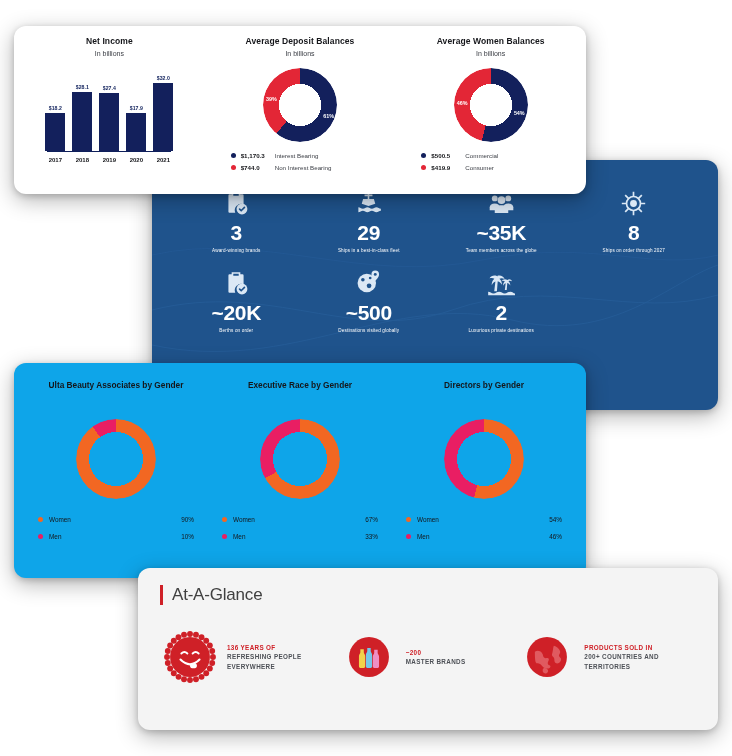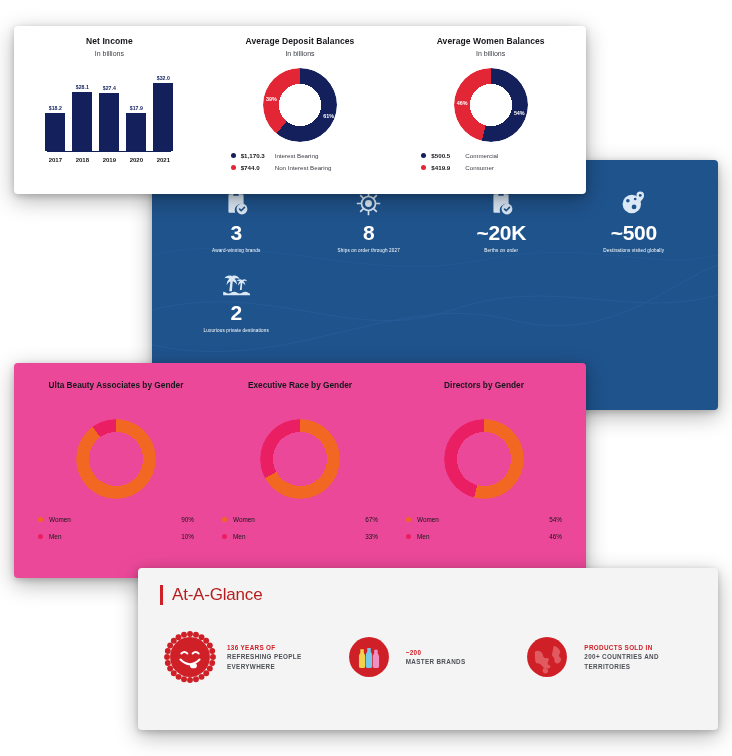--- a/index.html
+++ b/index.html
@@ -9,21 +9,21 @@
     font-family:"Liberation Sans", sans-serif;
     position:relative;
     overflow:hidden;
     -webkit-font-smoothing:antialiased;
   }
   .stage{position:absolute;inset:0;}
 
   
   .panel{
     position:absolute;
-    border-radius:4px;
+    border-radius:12px;
     box-shadow:0 6px 22px rgba(0,0,0,.30), 0 2px 6px rgba(0,0,0,.18);
     overflow:hidden;
   }
 
   
   #panel-financial{
     left:14px;top:26px;width:572px;height:168px;
     background:#ffffff;
     z-index:5;
   }
@@ -90,21 +90,21 @@
   .stat-num{
     font-size:21px;font-weight:bold;color:#ffffff;line-height:1;letter-spacing:-.3px;
   }
   .stat-lbl{
     font-size:4.6px;color:#ffffff;margin-top:5px;letter-spacing:.15px;line-height:1.3;max-width:110px;
   }
 
   
   #panel-ulta{
     left:14px;top:363px;width:572px;height:215px;
-    background:#ec4899;
+    background:#0ea5e9;
     z-index:6;
   }
   .ulta-row{display:flex;height:100%;padding:16px 10px 0;box-sizing:border-box;}
   .ulta-col{flex:1;padding:0 8px;box-sizing:border-box;}
   .ulta-title{
     font-size:8.3px;font-weight:bold;color:#15161a;text-align:center;line-height:1.45;
     min-height:26px;
   }
   .ulta-donut-holder{width:80px;height:80px;margin:14px auto 0;}
   .ulta-donut{
@@ -119,21 +119,21 @@
   .ulta-leg-pct{font-size:6.4px;color:#15161a;text-align:right;}
 
   
   #panel-glance{
     left:138px;top:568px;width:580px;height:162px;
     background:#f4f4f4;
     z-index:7;
   }
   .glance-head{display:flex;align-items:center;padding:17px 0 0 22px;}
   .glance-bar{width:3px;height:20px;background:#cf2027;margin-right:9px;}
-  .glance-title{font-size:17px;color:#b91c1c;letter-spacing:-.2px;}
+  .glance-title{font-size:17px;color:#404040;letter-spacing:-.2px;}
   .glance-items{
     display:flex;align-items:center;padding:26px 26px 0;box-sizing:border-box;gap:8px;
   }
   .g-item{display:flex;align-items:center;flex:1;}
   .g-icon{width:52px;height:52px;flex:0 0 auto;margin-right:11px;}
   .g-text{line-height:1.5;}
   .g-strong{font-size:6.3px;font-weight:bold;color:#cf2027;letter-spacing:.35px;}
   .g-norm{font-size:6.3px;font-weight:bold;color:#4d5056;letter-spacing:.35px;}
 </style>
 </head>
@@ -238,20 +238,44 @@
         <div class="stat">
           <div class="stat-icon">
             <svg viewBox="0 0 24 24" width="26" height="26" fill="#dbe8f5">
               <path d="M8 2h8v2h2a1 1 0 011 1v8.2a6 6 0 00-7.7 7.8H6a1 1 0 01-1-1V5a1 1 0 011-1h2V2zm1.5 1.5v1.8h5V3.5h-5zM7 8h10v1.4H7V8zm0 3h8v1.4H7V11zm0 3h5v1.4H7V14z"></path>
               <circle cx="17.5" cy="17.5" r="5" fill="#dbe8f5"></circle>
               <path d="M15.3 17.6l1.5 1.5 3-3.1" stroke="#1f538c" stroke-width="1.5" fill="none" stroke-linecap="round"></path>
             </svg>
           </div>
           <div class="stat-num">3</div>
           <div class="stat-lbl">Award-winning brands</div>
+        </div>
+        <div class="stat">
+          <div class="stat-icon">
+            <svg viewBox="0 0 24 24" width="27" height="27" fill="#dbe8f5">
+              <path d="M11.3 2h1.4v2.1h2.8v1.5h-2.8V8h4.1l1.2 4.3-6 2-6-2L7.2 8h4.1V5.6H8.5V4.1h2.8V2z"></path>
+              <path d="M3 15.4c1.6 0 2.3 1.3 4 1.3s2.4-1.3 4-1.3 2.4 1.3 4 1.3 2.4-1.3 4-1.3 2.4 1.3 4 1.3v1.8c-1.6 0-2.4 1.3-4 1.3s-2.4-1.3-4-1.3-2.4 1.3-4 1.3-2.4-1.3-4-1.3-2.4 1.3-4 1.3v-1.8z"></path>
+            </svg>
+          </div>
+          <div class="stat-num">29</div>
+          <div class="stat-lbl">Ships in a best-in-class fleet</div>
+        </div>
+        <div class="stat">
+          <div class="stat-icon">
+            <svg viewBox="0 0 24 24" width="27" height="27" fill="#dbe8f5">
+              <circle cx="6" cy="7.5" r="2.6"></circle>
+              <path d="M1.5 18v-2.6c0-2 2-3.3 4.5-3.3s4.5 1.3 4.5 3.3V18z"></path>
+              <circle cx="18" cy="7.5" r="2.6"></circle>
+              <path d="M13.5 18v-2.6c0-2 2-3.3 4.5-3.3s4.5 1.3 4.5 3.3V18z"></path>
+              <circle cx="12" cy="9" r="3.4"></circle>
+              <path d="M6 20.5v-2.9c0-2.4 2.6-4 6-4s6 1.6 6 4v2.9z"></path>
+            </svg>
+          </div>
+          <div class="stat-num">~35K</div>
+          <div class="stat-lbl">Team members across the globe</div>
         </div>
         <div class="stat">
           <div class="stat-icon">
             <svg viewBox="0 0 24 24" width="27" height="27" fill="none" stroke="#dbe8f5" stroke-width="1.5">
               <circle cx="12" cy="12" r="6.2"></circle>
               <circle cx="12" cy="12" r="2.3" fill="#dbe8f5"></circle>
               <path d="M12 1.6v4M12 18.4v4M1.6 12h4M18.4 12h4M4.6 4.6l2.9 2.9M16.5 16.5l2.9 2.9M19.4 4.6l-2.9 2.9M7.5 16.5l-2.9 2.9"></path>
             </svg>
           </div>
           <div class="stat-num">8</div>

